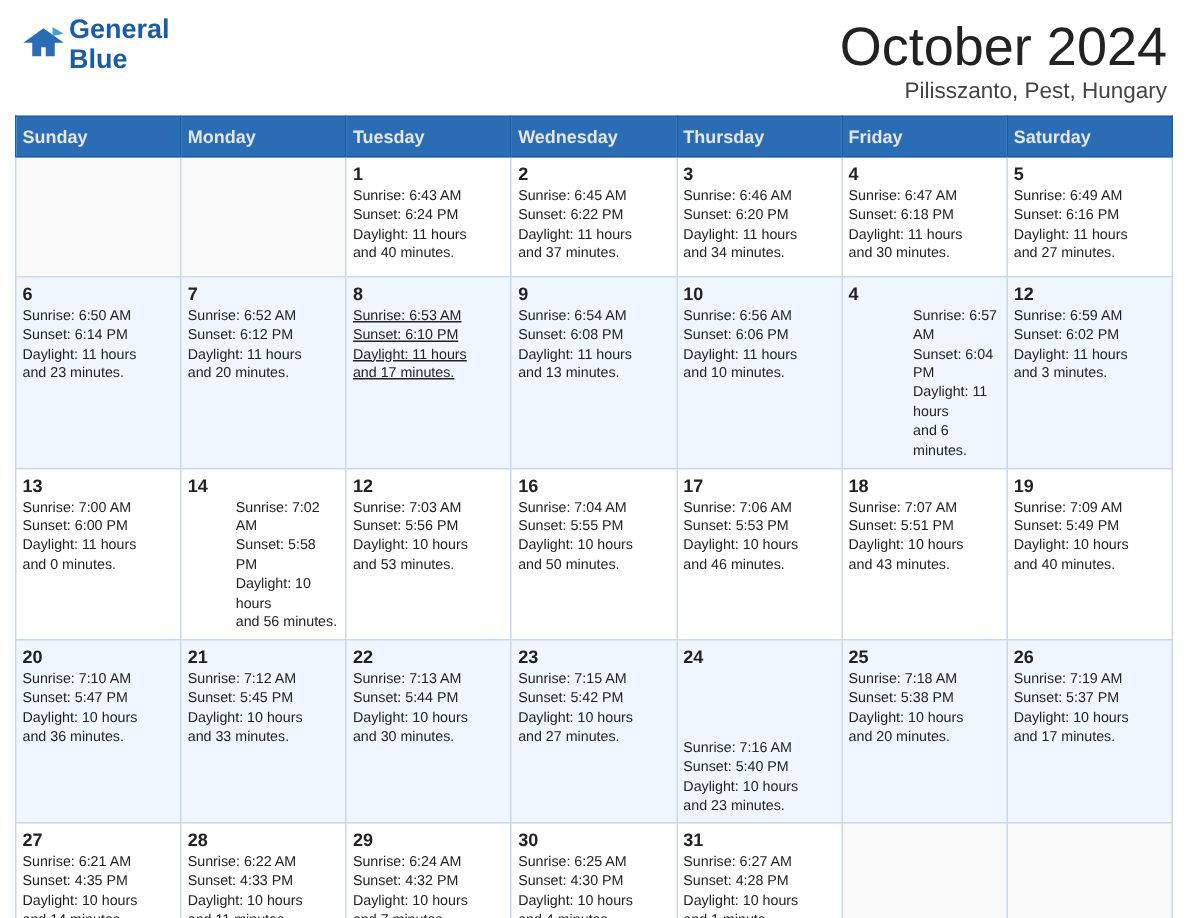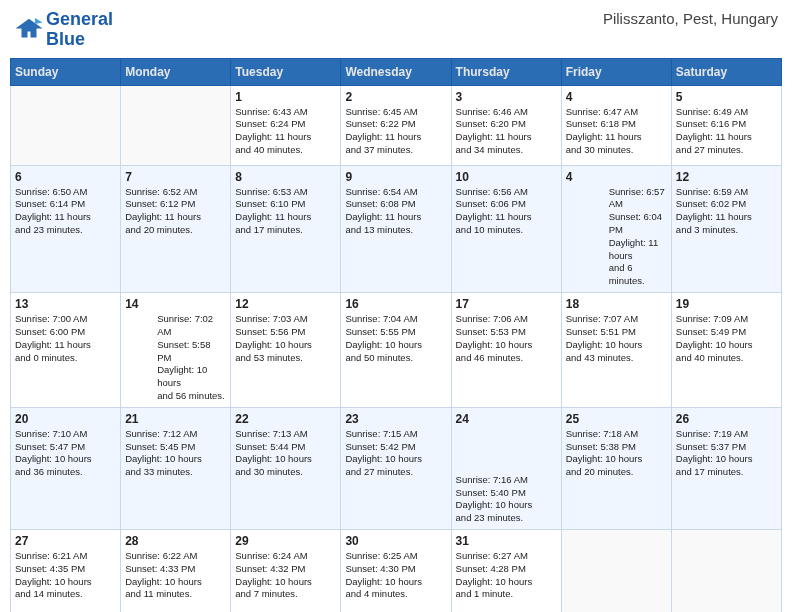--- a/index.html
+++ b/index.html
@@ -99,20 +99,21 @@
     <svg class="logo-bird" viewBox="0 0 40 40">
       <polygon points="20,5 38,18 30,18 30,30 22,30 22,22 18,22 18,30 10,30 10,18 2,18" fill="#2a6db5"></polygon>
       <polygon points="28,4 38,10 28,12" fill="#4a9fd4"></polygon>
     </svg>
     <div class="logo-text">
       <span>General</span>
       <span>Blue</span>
     </div>
   </div>
   <div class="title-block">
+    <div class="month-title">October 2024</div>
     <div class="location">Pilisszanto, Pest, Hungary</div>
   </div>
 </div>
 
 <table>
   <thead>
     <tr>
     <th>Sunday</th>
         <th>Monday</th>
         <th>Tuesday</th>
@@ -172,21 +173,21 @@
         </td>
         <td>
           <span class="day-num">7</span>
           <div class="day-info" style="white-space: pre-line;">Sunrise: 6:52 AM
 Sunset: 6:12 PM
 Daylight: 11 hours
 and 20 minutes.</div>
         </td>
         <td>
           <span class="day-num">8</span>
-          <div class="day-info" style="white-space: pre-line;">Sunrise: 6:53 AM
+          <div class="day-info" style="white-space: pre-line; text-decoration: underline;">Sunrise: 6:53 AM
 Sunset: 6:10 PM
 Daylight: 11 hours
 and 17 minutes.</div>
         </td>
         <td>
           <span class="day-num">9</span>
           <div class="day-info" style="white-space: pre-line;">Sunrise: 6:54 AM
 Sunset: 6:08 PM
 Daylight: 11 hours
 and 13 minutes.</div>

